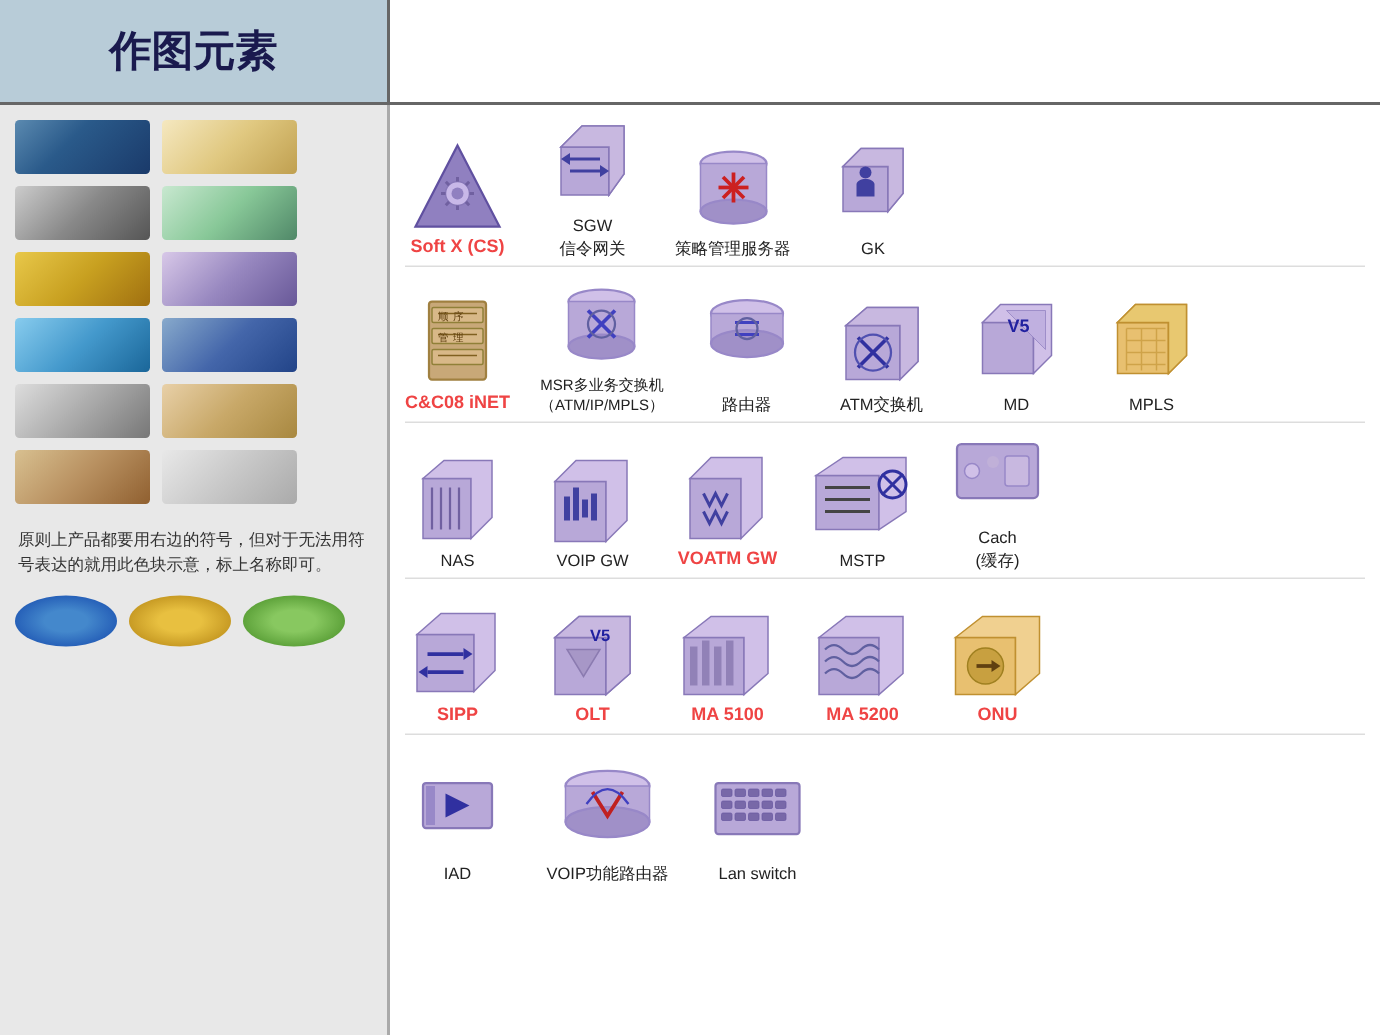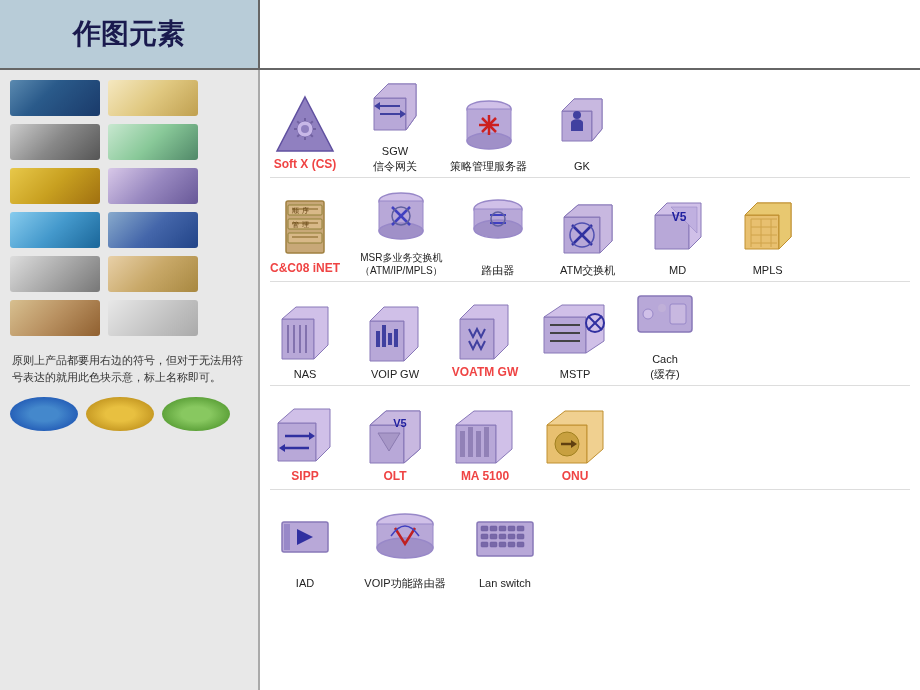--- a/index.html
+++ b/index.html
@@ -551,20 +551,35 @@
                 <rect x="8" y="26" width="5" height="26"></rect>
                 <rect x="16" y="22" width="5" height="30"></rect>
                 <rect x="24" y="26" width="5" height="26"></rect>
                 <rect x="32" y="22" width="5" height="30"></rect>
               </g>
             </svg>
           </div>
           <span class="icon-label icon-label-bold">MA 5100</span>
         </div>
 
+        <div class="icon-item">
+          <div class="icon-img">
+            <svg width="66" height="62" viewBox="0 0 66 62">
+              <polygon points="4,20 44,20 44,58 4,58" fill="#b8a8d8" stroke="#8878b8" stroke-width="1"></polygon>
+              <polygon points="4,20 22,6 60,6 60,44 44,58 44,20" fill="#d0c0e8" stroke="#8878b8" stroke-width="1"></polygon>
+
+              <g stroke="#6060a0" stroke-width="1.5" fill="none">
+                <path d="M8,28 Q14,22 20,28 Q26,34 32,28 Q38,22 44,28"></path>
+                <path d="M8,36 Q14,30 20,36 Q26,42 32,36 Q38,30 44,36"></path>
+                <path d="M8,44 Q14,38 20,44 Q26,50 32,44 Q38,38 44,44"></path>
+              </g>
+            </svg>
+          </div>
+          <span class="icon-label icon-label-bold">MA 5200</span>
+        </div>
 
         <div class="icon-item">
           <div class="icon-img">
             <svg width="64" height="62" viewBox="0 0 64 62">
               <polygon points="4,20 44,20 44,58 4,58" fill="#e8c070" stroke="#c09030" stroke-width="1"></polygon>
               <polygon points="4,20 22,6 60,6 60,44 44,58 44,20" fill="#f0d090" stroke="#c09030" stroke-width="1"></polygon>
 
               <g transform="translate(24,39)">
                 <circle r="12" fill="#c8a040" stroke="#a08020" stroke-width="1"></circle>
                 <g stroke="#604010" stroke-width="2.5" fill="none">

